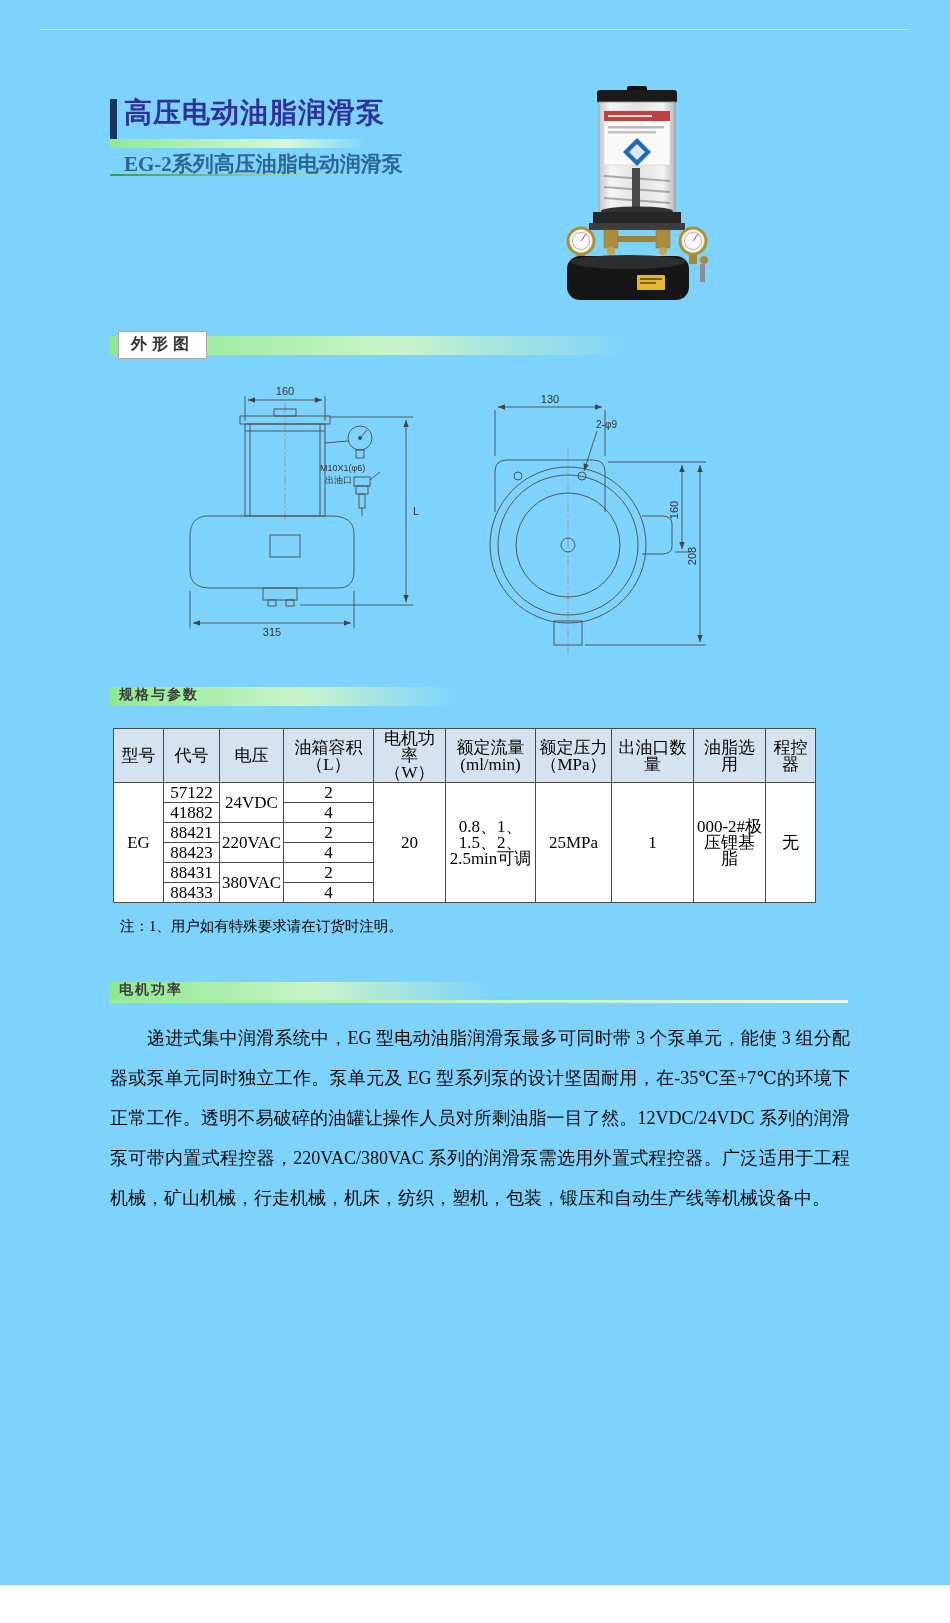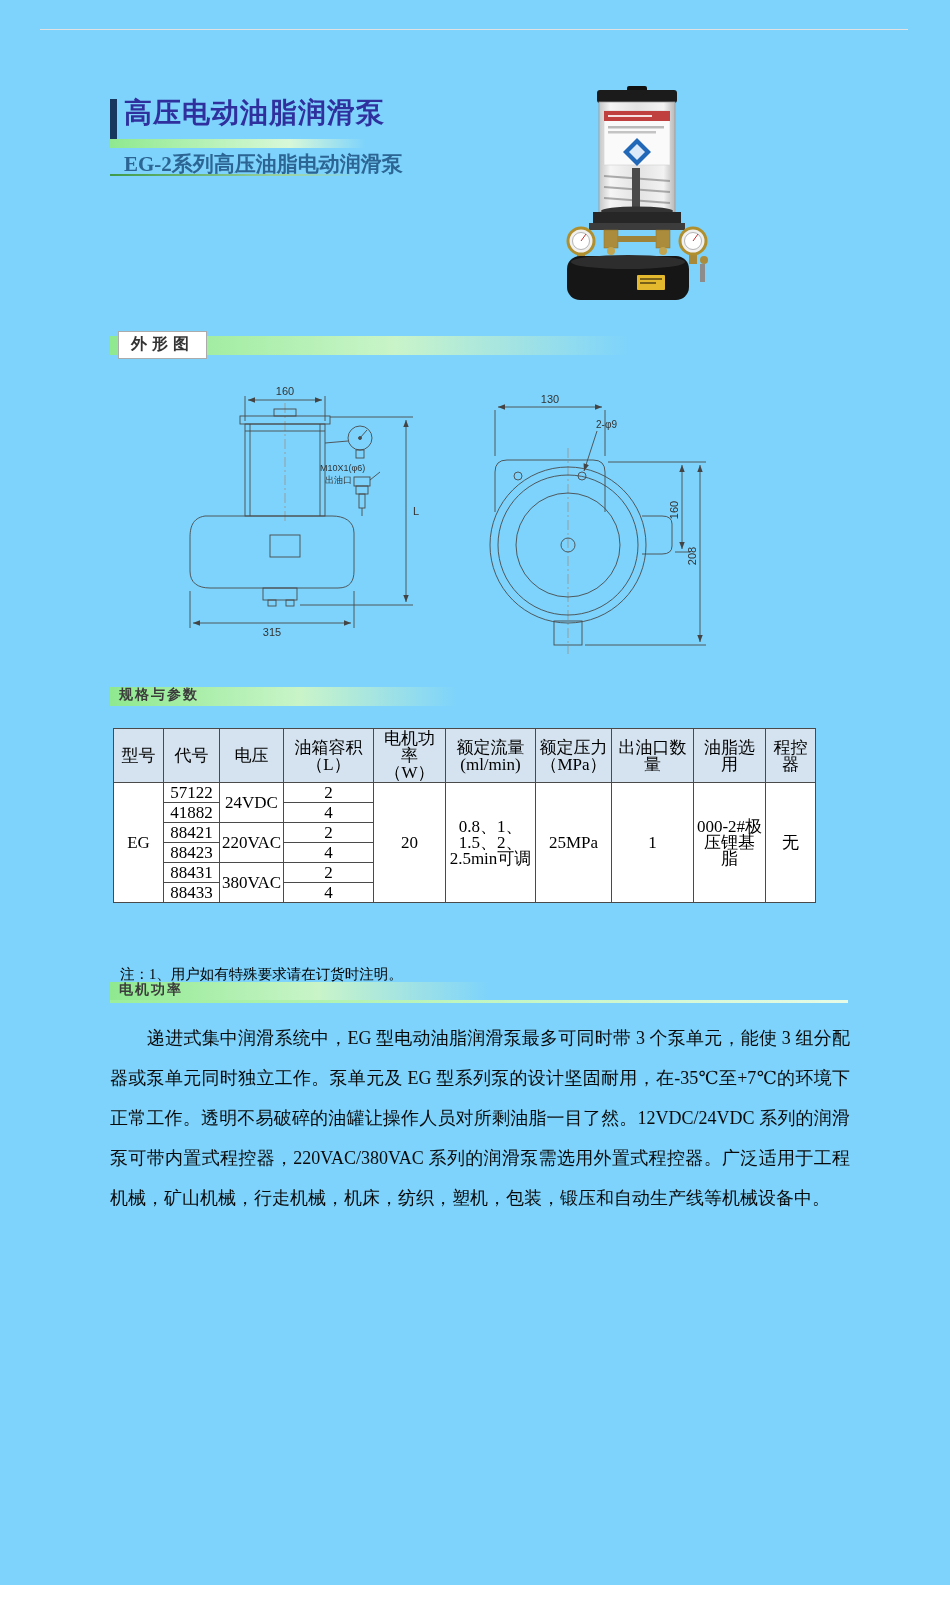--- a/index.html
+++ b/index.html
@@ -62,21 +62,21 @@
   }
   .spec-table th, .spec-table td {
     border:1px solid #4a4a4a; text-align:center; vertical-align:middle; padding:1px 2px;
   }
   .spec-table th { background:#d5e3f0; font-weight:normal; white-space:pre-line; height:48px; line-height:17px; }
   .spec-table td { height:20px; line-height:16px; }
 
   
   .notes {
     position:absolute; left:120px; top:914px; width:770px; font-size:14.5px; line-height:25px;
-    color:#000; font-family:"Liberation Serif","DejaVu Serif",serif;margin-top:48px;
+    color:#000; font-family:"Liberation Serif","DejaVu Serif",serif;
   }
   .notes .note-line-2 { padding-left:29px; }
   .features-paragraph {
     position:absolute; left:110px; top:1018px; width:740px;
     font-size:18px; line-height:40px; color:#0a0a0a; text-align:justify; text-indent:37px;
     font-family:"Liberation Serif","DejaVu Serif",serif;
   }
 </style>
 </head>
 <body>

